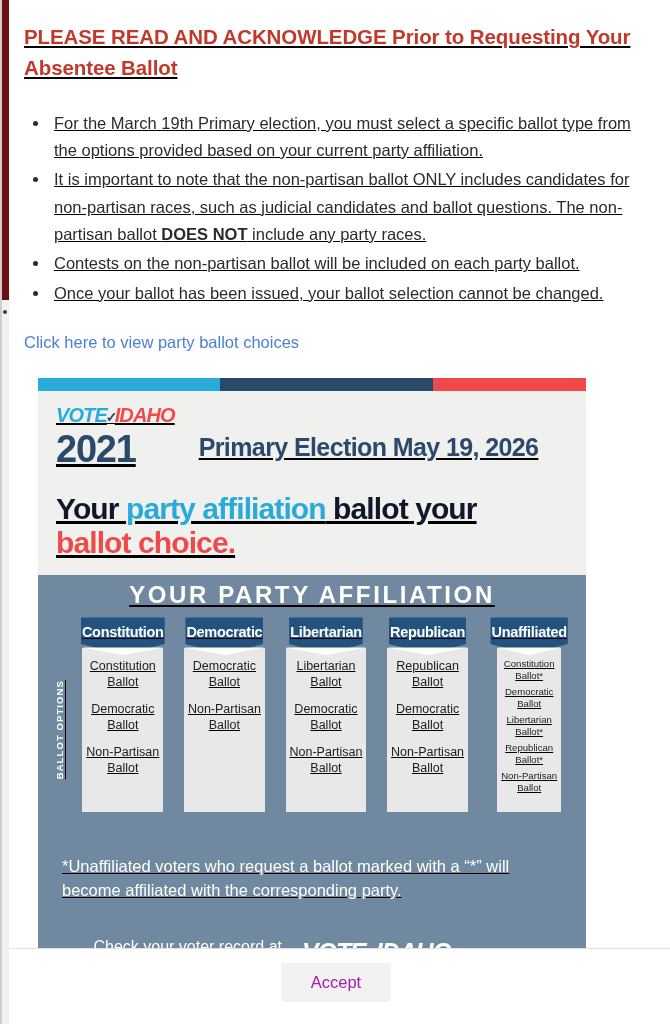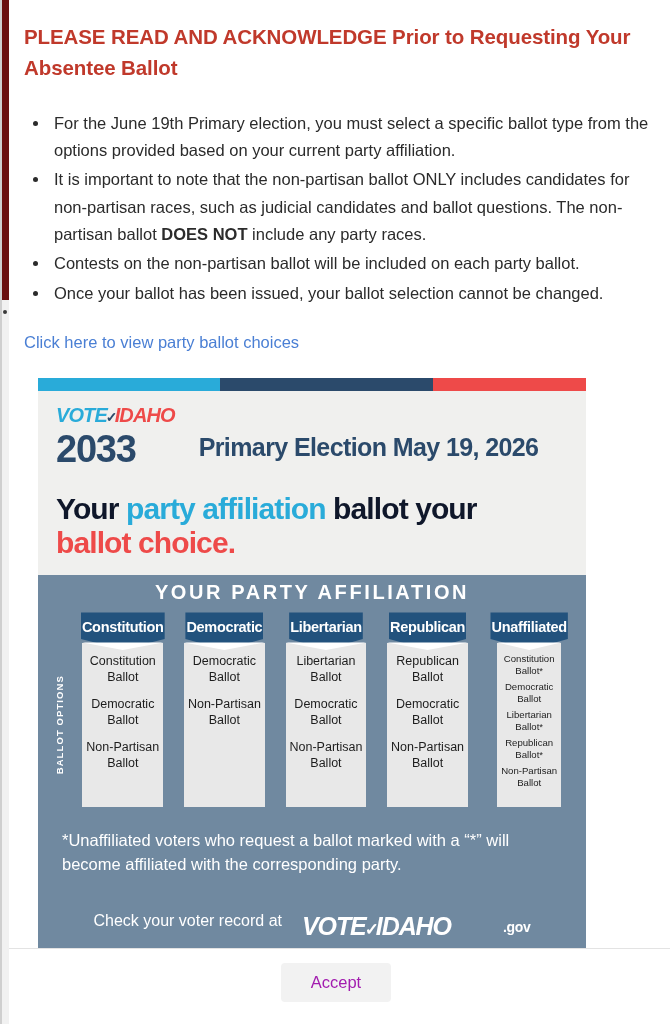--- a/index.html
+++ b/index.html
@@ -12,20 +12,21 @@
   }
 
   #dialog {
     position: relative;
     width: 670px;
     height: 1024px;
     background: #ffffff;
     border-left: 2px solid #cfcfcf;
     display: flex;
     flex-direction: column;
+    text-decoration: underline;
   }
 
   
   .scrollbar-track {
     position: absolute;
     left: 0; top: 0;
     width: 7px; height: 1024px;
     background: #f1f1f1;
     z-index: 40;
   }
@@ -146,21 +147,21 @@
   }
   .tl-navy { color: #0f172a; }
   .tl-cyan { color: #29abd9; }
   .tl-red  { color: #ee4a49; margin-top: 29px; }
 
   .affil-banner {
     background: #7089a0;
     padding: 6px 0 8px 0;
     text-align: center;
     color: #ffffff;
-    font-size: 20px;
+    font-size: 24px;
     font-weight: bold;
     letter-spacing: 2.6px;
   }
 
   .matrix-wrap {
     display: flex;
     padding: 0 10px 0 10px;
     gap: 0;
   }
   .ballot-options-label {
@@ -233,20 +234,21 @@
     font-size: 9.6px;
     line-height: 1.25;
     margin-bottom: 4px;
   }
 
   .footnote {
     color: #ffffff;
     font-size: 16.5px;
     line-height: 1.42;
     padding: 22px 20px 10px 24px;
+    margin-top: 21px;
   }
   .voter-record {
     padding: 26px 24px 28px 24px;
     display: flex;
     justify-content: center;
     gap: 20px;
     color: #ffffff;
     font-size: 16px;
   }
   .logo-white {
@@ -299,21 +301,21 @@
     <div class="scrollbar-thumb"></div>
     <div class="scroll-mark"></div>
   </div>
 
   <div class="dialog-body">
 
     <h1 class="modal-title">PLEASE READ AND ACKNOWLEDGE Prior to Requesting Your Absentee Ballot</h1>
 
     <ul class="notice-list">
       <li>
-        <span>For the June 19th Primary election, you must select a specific ballot type from the options provided based on your current party affiliation.</span><b></b><span></span>
+        <span>For the March 19th Primary election, you must select a specific ballot type from the options provided based on your current party affiliation.</span><b></b><span></span>
       </li>
       <li>
         <span>It is important to note that the non-partisan ballot ONLY includes candidates for non-partisan races, such as judicial candidates and ballot questions. The non-partisan ballot </span><b>DOES NOT</b><span> include any party races.</span>
       </li>
       <li>
         <span>Contests on the non-partisan ballot will be included on each party ballot.</span><b></b><span></span>
       </li>
       <li>
         <span>Once your ballot has been issued, your ballot selection cannot be changed.</span><b></b><span></span>
       </li>
@@ -329,21 +331,21 @@
         <div class="bar-red"></div>
       </div>
 
       <div class="info-top">
         <div class="logo-block">
           <div class="voteidaho-logo">
             <span class="lg-vote">VOTE</span>
               <span class="lg-check">✓</span>
               <span class="lg-idaho">IDAHO</span>
           </div>
-          <div class="logo-year">2033</div>
+          <div class="logo-year">2021</div>
         </div>
         <div class="info-headline">Primary Election May 19, 2026</div>
       </div>
 
       <div class="info-tagline">
         <span class="tl-navy">Your </span><span class="tl-cyan">party affiliation</span><span class="tl-navy"> ballot your</span><br><span class="tl-red">ballot choice.</span>
       </div>
 
       <div class="affil-banner">YOUR PARTY AFFILIATION</div>
 

